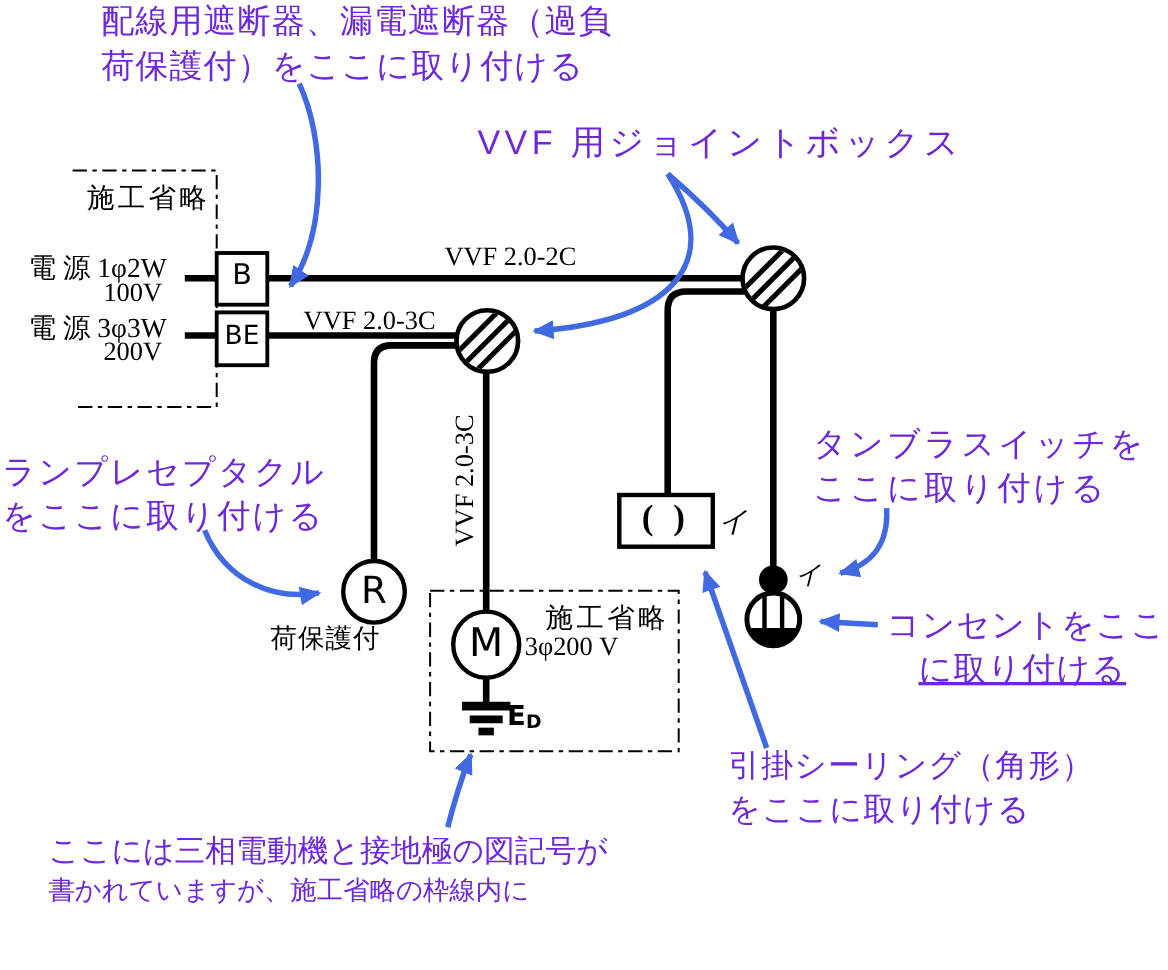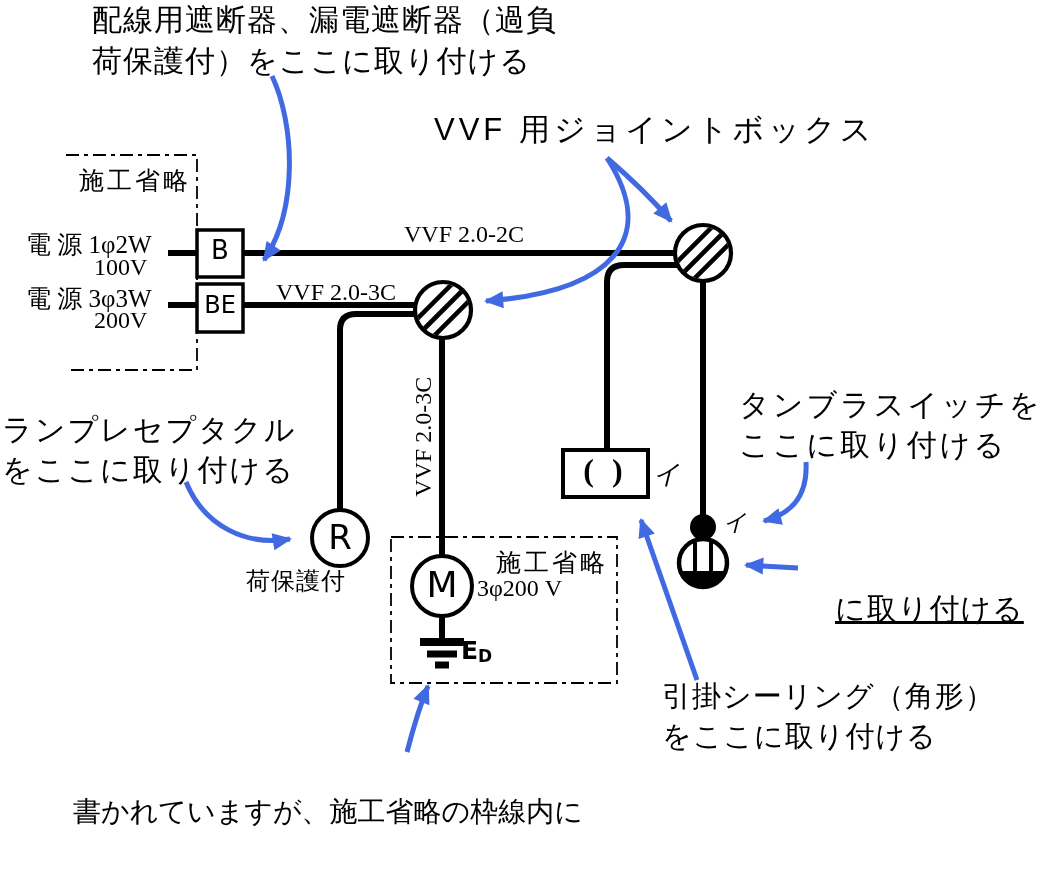--- a/index.html
+++ b/index.html
@@ -1,19 +1,19 @@
 <!DOCTYPE html>
 <html><head>
 <meta charset="utf-8">
 <style>
   html,body{margin:0;padding:0;background:#fff;}
   #stage{position:relative;width:1062px;height:882px;background:#fff;overflow:hidden;}
   #stage svg{position:absolute;left:0;top:0;}
   .abs{position:absolute;white-space:nowrap;line-height:1.15;}
-  .blue{color:#000000;font-family:"Liberation Sans","DejaVu Sans",sans-serif;}
+  .blue{color:#6d28d9;font-family:"Liberation Sans","DejaVu Sans",sans-serif;}
   .blk{color:#000;font-family:"Liberation Serif","DejaVu Serif",serif;}
   .dev{color:#000;font-family:"DejaVu Sans","Liberation Sans",sans-serif;}
   .ctr{text-align:center;}
   .it{font-style:italic;}
 </style>
 </head>
 <body>
 
 <div id="stage">
 
@@ -99,26 +99,28 @@
 <div class="abs blue" style="left:92px;top:44px;font-size:30px;letter-spacing:1px;">荷保護付）をここに取り付ける</div>
 
 <div class="abs blue" style="left:434px;top:112px;font-size:31px;letter-spacing:4px;">VVF 用ジョイントボックス</div>
 
 <div class="abs blue" style="left:2px;top:413px;font-size:30px;letter-spacing:2px;">ランプレセプタクル</div>
 <div class="abs blue" style="left:2px;top:453px;font-size:30px;letter-spacing:2px;">をここに取り付ける</div>
 
 <div class="abs blue" style="left:739px;top:388px;font-size:30px;letter-spacing:3px;">タンブラスイッチを</div>
 <div class="abs blue" style="left:739px;top:428px;font-size:30px;letter-spacing:3px;">ここに取り付ける</div>
 
+<div class="abs blue" style="left:806px;top:552px;font-size:30px;letter-spacing:1px;">コンセントをここ</div>
 <div class="abs blue" style="left:835px;top:592px;font-size:30px;letter-spacing:1px;text-decoration:underline;">に取り付ける</div>
 
 <div class="abs blue" style="left:662px;top:680px;font-size:29px;letter-spacing:1px;">引掛シーリング（角形）</div>
 <div class="abs blue" style="left:662px;top:720px;font-size:29px;letter-spacing:1px;">をここに取り付ける</div>
 
-<div class="abs blue" style="left:44px;top:796px;font-size:28px;margin-left:29px;">書かれていますが、施工省略の枠線内に</div>
+<div class="abs blue" style="left:44px;top:758px;font-size:28px;">ここには三相電動機と接地極の図記号が</div>
+<div class="abs blue" style="left:44px;top:796px;font-size:24px;">書かれていますが、施工省略の枠線内に</div>
 
 <div class="abs blk" style="left:79px;top:167px;font-size:25px;letter-spacing:3px;">施工省略</div>
 
 <div class="abs blk" style="left:26px;top:231px;font-size:25px;">電 源 1φ2W</div>
 <div class="abs blk" style="left:94px;top:254px;font-size:24px;">100V</div>
 <div class="abs blk" style="left:26px;top:285px;font-size:25px;">電 源 3φ3W</div>
 <div class="abs blk" style="left:94px;top:307px;font-size:24px;">200V</div>
 
 <div class="abs dev ctr" style="left:197px;top:236px;width:46px;font-size:26px;">B</div>
 <div class="abs dev ctr" style="left:197px;top:292px;width:46px;font-size:24px;">BE</div>

